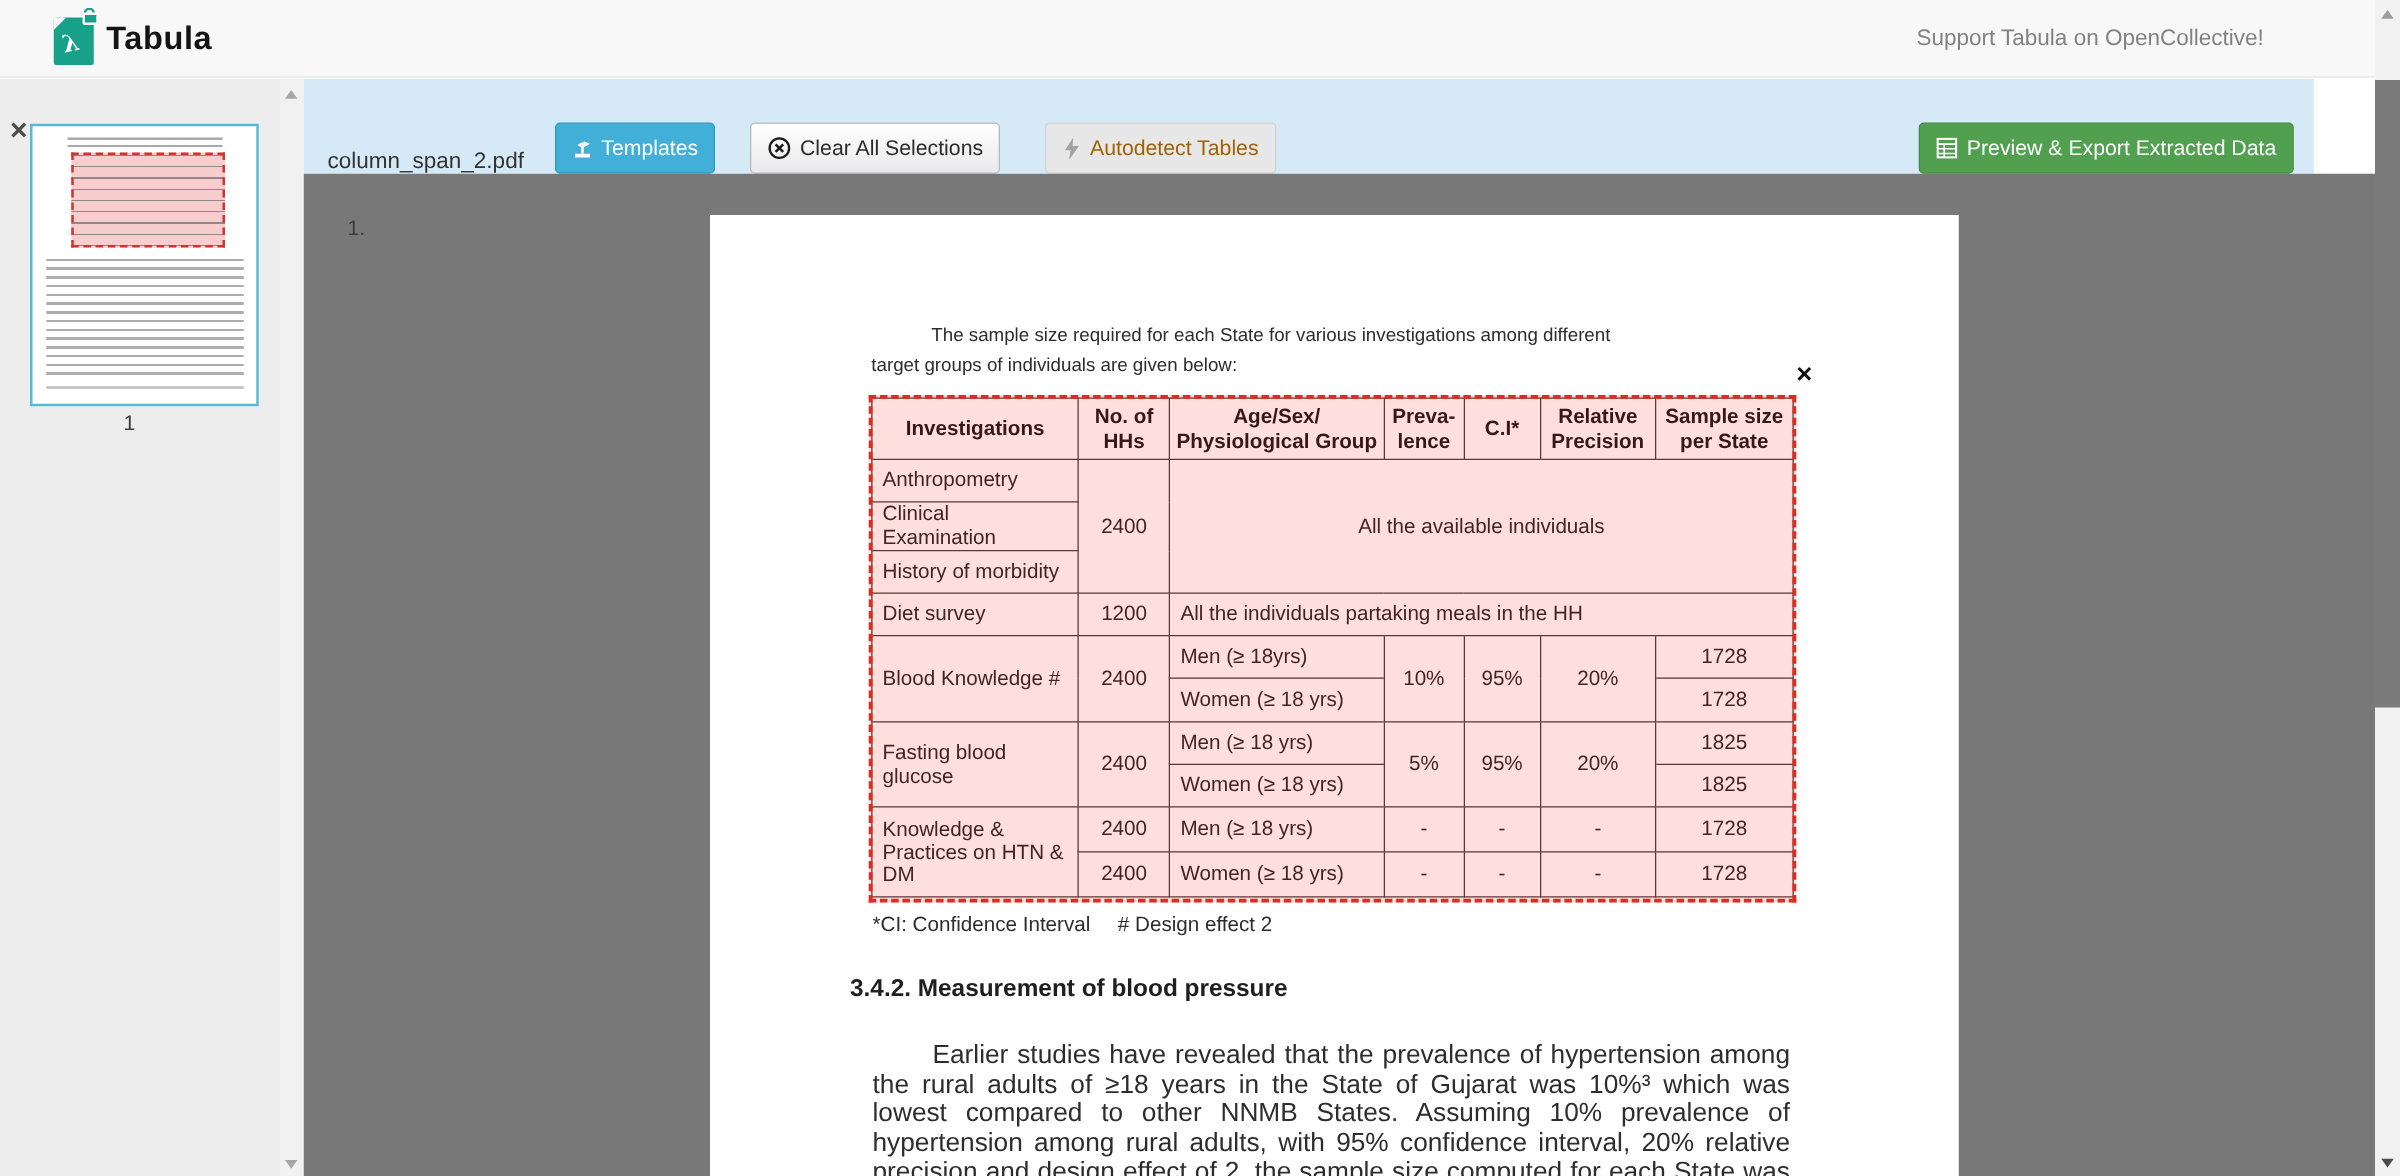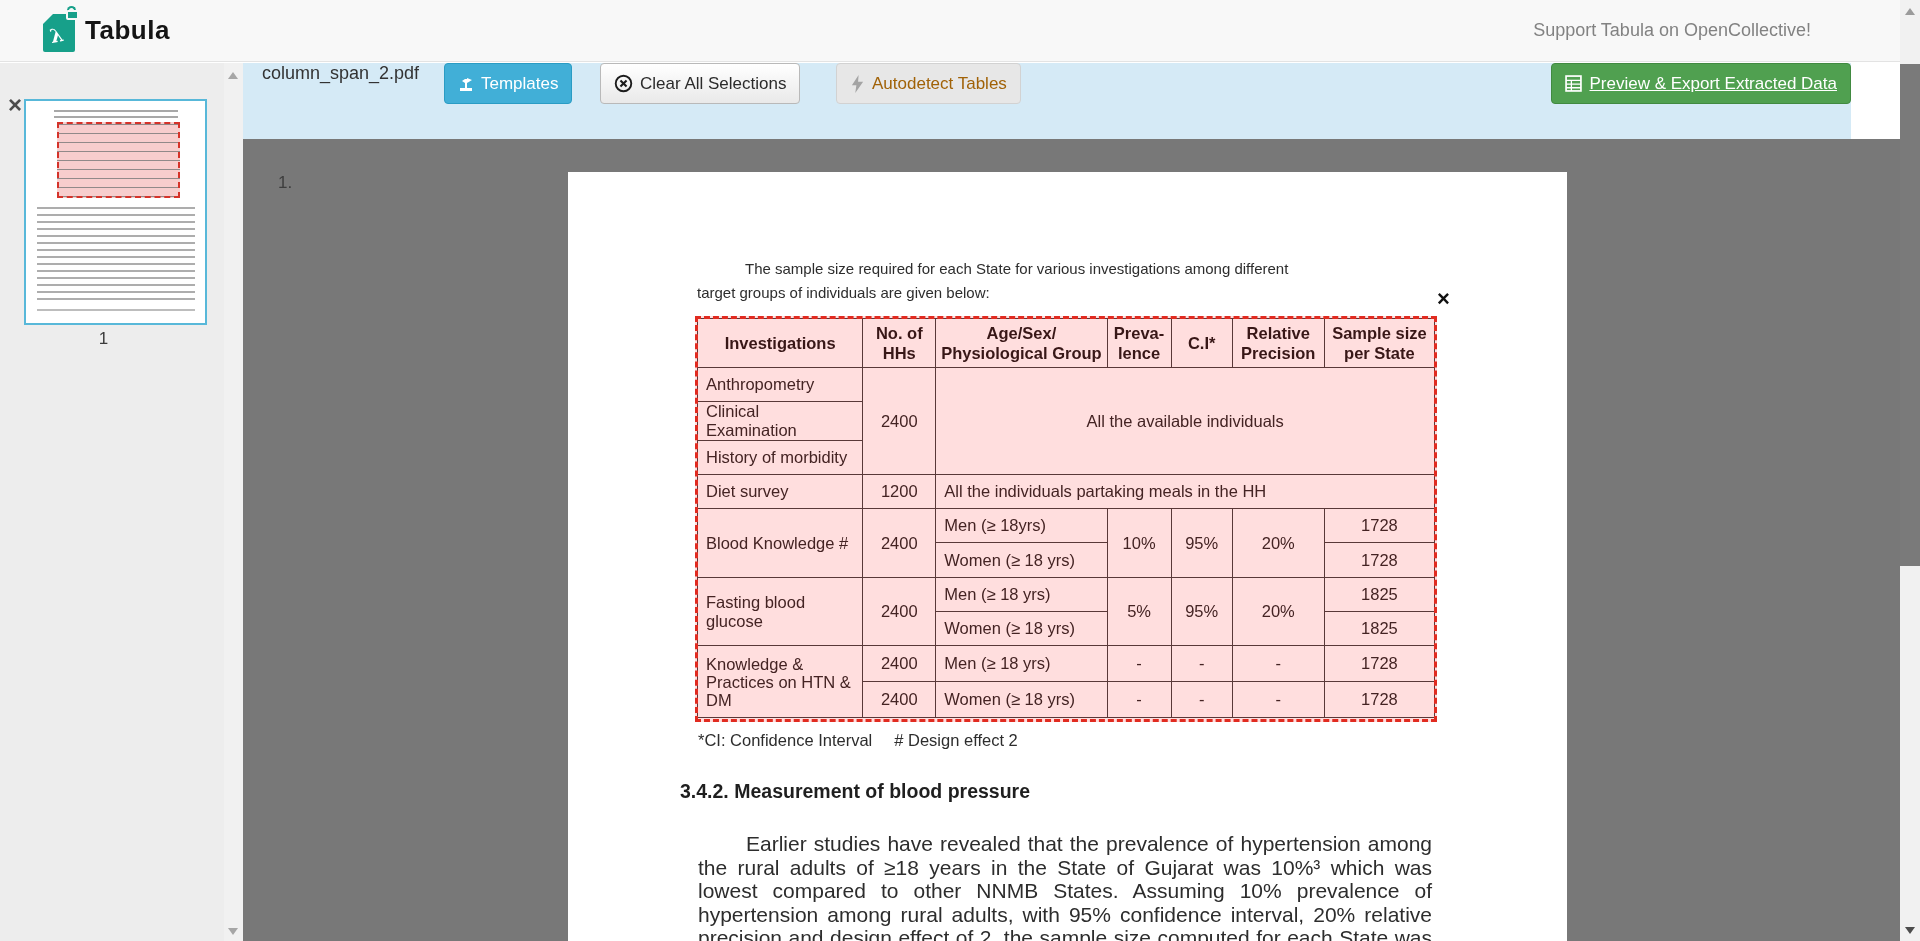--- a/index.html
+++ b/index.html
@@ -41,29 +41,29 @@
   .thumb-foot { position:absolute; left:11px; top:208px; width:158px; height:2px; background:#bdbdbd; }
   .thumb-pagenum { position:absolute; left:0; top:266px; width:207px; text-align:center;
            font-size:17px; color:#3c3c3c; }
   .side-scroll { position:absolute; right:0; top:0; width:19px; height:878px; background:#f1f1f1; }
   .arr { width:0; height:0; position:absolute; left:4px; }
   .arr-up-l   { top:9px;    border-left:5px solid transparent; border-right:5px solid transparent; border-bottom:7px solid #a6a6a6; }
   .arr-down-l { bottom:6px; border-left:5px solid transparent; border-right:5px solid transparent; border-top:7px solid #a6a6a6; }
 
   
   .main { position:absolute; left:243px; top:63px; width:1657px; height:878px; background:#fff; }
-  .toolbar { position:relative; width:1608px; height:76px; background:#d5eaf6; display:flex; align-items:flex-start; }
+  .toolbar { position:relative; width:1608px; height:76px; background:#d5eaf6; display:flex; align-items:flex-end; }
   .filename { margin-left:19px; font-size:18px; color:#333; }
   .btn { height:41px; border-radius:4px; display:flex; align-items:center; font-size:17px;
          padding:0 13px; cursor:pointer; border:1px solid transparent; }
   .btn svg { margin-right:7px; }
   .btn-templates { position:absolute; left:201px; background:#41afd7; border-color:#2a9cc4; color:#fff; }
   .btn-clear { position:absolute; left:357px; background:linear-gradient(#fff,#e9e9e9); border-color:#b9b9b9; color:#2b2b2b; }
   .btn-auto  { position:absolute; left:593px; background:#e7e7e7; border-color:#d2d2d2; color:#a16207; cursor:default; }
-  .btn-export{ position:absolute; right:0; background:#50a050; border-color:#418a41; color:#fff;text-decoration:underline; }
+  .btn-export{ position:absolute; right:16px; background:#50a050; border-color:#418a41; color:#fff; }
 
   .doc-viewport { position:relative; width:1657px; height:802px; background:#787878; overflow:hidden; }
   .page-label { position:absolute; left:35px; top:34px; font-size:17px; color:#3d3d3d; }
   .pdf-page { position:absolute; left:325px; top:33px; width:999px; height:1100px; background:#fff; }
 
   .intro-line { position:absolute; font-size:15px; color:#2d2d2d; white-space:nowrap; }
   .il1 { left:177px; top:88px; }
   .il2 { left:129px; top:112px; }
 
   .doc-table { position:absolute; left:129px; top:146px; border-collapse:collapse; table-layout:fixed;

